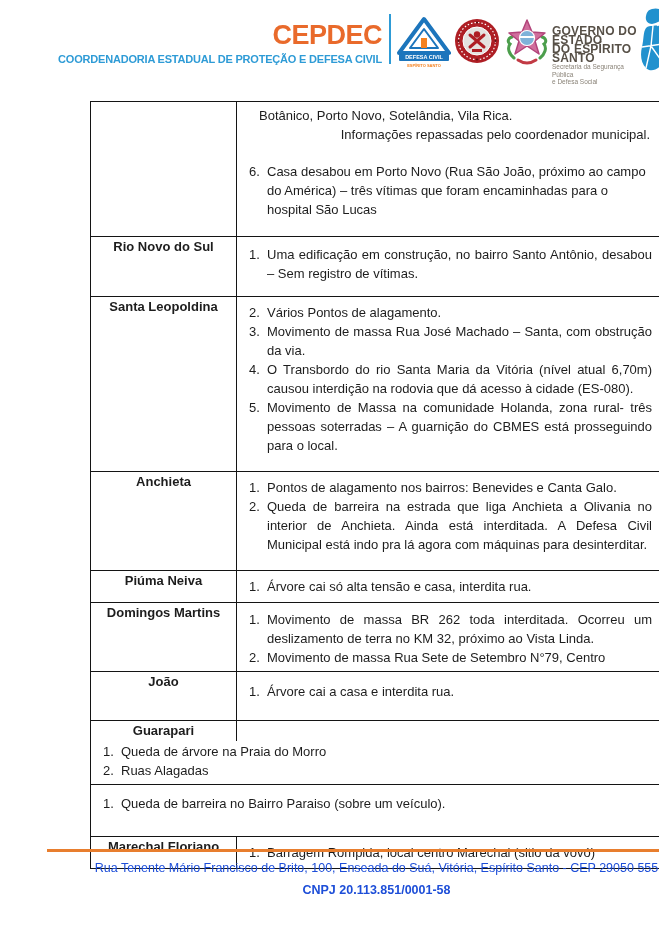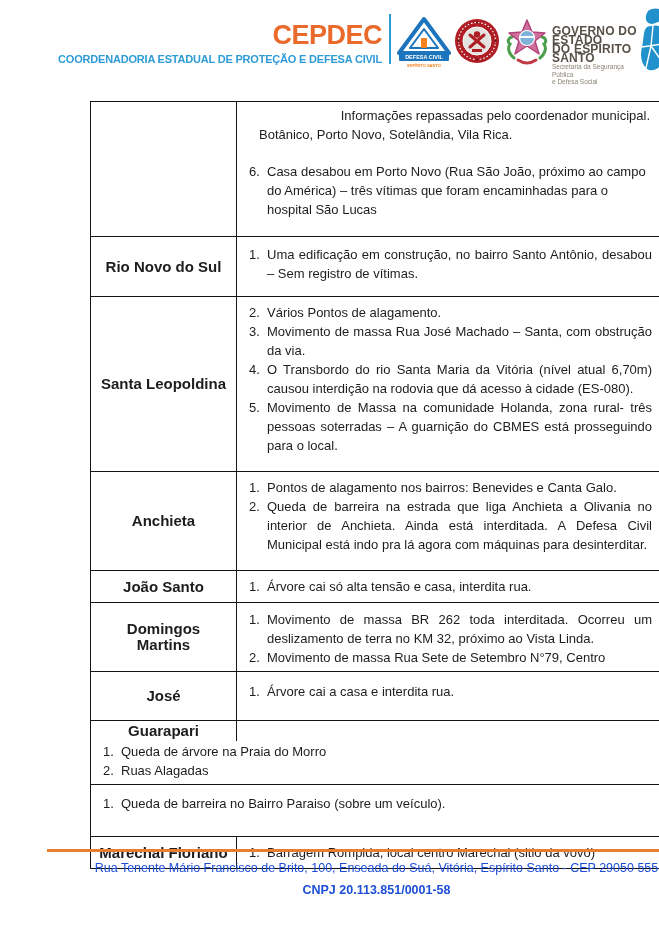--- a/index.html
+++ b/index.html
@@ -23,22 +23,22 @@
   .gov-small:first-of-type { margin-top:3px; }
   .logo-map { left:591px; top:8px; }
   .logos-divider { position:absolute; left:634px; top:10px; height:55px; width:2px; background:#7FBFE0; }
 
   
   .report-table { position:absolute; left:43px; top:101px; width:573px; border:1.5px solid #141414; box-sizing:border-box; }
   .trow { display:flex; border-bottom:1.5px solid #141414; box-sizing:border-box; }
   .trow:last-child { border-bottom:none; }
   .cell-muni {
     width:146px; flex:none; border-right:1.5px solid #141414; box-sizing:border-box;
-    display:flex; align-items:center; justify-content:center; text-align:center;
-    font-weight:bold; font-size:15px; line-height:16px; padding:2px 8px;
+    display:flex; justify-content:center; text-align:center;
+    font-weight:bold; font-size:13px; line-height:16px; padding:2px 8px;
   }
   .cell-items { flex:1; font-size:13px; line-height:19px; padding:4px 10px 4px 12px; box-sizing:border-box; }
   .item { display:flex; }
   .item .num { flex:none; width:18px; }
   .item .txt { flex:1; }
   .txt.justify { text-align:justify; }
   .line.right { text-align:right; padding-right:2px; }
   .line.cont { margin-left:10px; }
   .gap-before { margin-top:18px; }
 
@@ -108,22 +108,22 @@
 
     <div class="logos-divider"></div>
   </header>
 
   <main class="report-table" id="report-table">
       <div class="trow" style="min-height: 135px;">
         <div class="cell-muni">
           <span></span>
         </div>
         <div class="cell-items" style="padding-top: 4px;">
+          <div class="line cont">Botânico, Porto Novo, Sotelândia, Vila Rica.</div>
           <div class="line right">Informações repassadas pelo coordenador municipal.</div>
-          <div class="line cont">Botânico, Porto Novo, Sotelândia, Vila Rica.</div>
           <div class="item gap-before">
             <span class="num">6.</span>
             <span class="txt">Casa desabou em Porto Novo (Rua São João, próximo ao campo do América) – três vítimas que foram encaminhadas para o hospital São Lucas</span>
           </div>
         </div>
       </div>
       <div class="trow" style="min-height: 60px;">
         <div class="cell-muni">
           <span>Rio Novo do Sul</span>
         </div>
@@ -167,21 +167,21 @@
             <span class="txt">Pontos de alagamento nos bairros: Benevides e Canta Galo.</span>
           </div>
           <div class="item">
             <span class="num">2.</span>
             <span class="txt justify">Queda de barreira na estrada que liga Anchieta a Olivania no interior de Anchieta. Ainda está interditada. A Defesa Civil Municipal está indo pra lá agora com máquinas para desinterditar.</span>
           </div>
         </div>
       </div>
       <div class="trow" style="min-height: 32px;">
         <div class="cell-muni">
-          <span>João Santo</span>
+          <span>Piúma Neiva</span>
         </div>
         <div class="cell-items" style="padding-top: 6px;">
           <div class="item">
             <span class="num">1.</span>
             <span class="txt">Árvore cai só alta tensão e casa, interdita rua.</span>
           </div>
         </div>
       </div>
       <div class="trow" style="min-height: 63px;">
         <div class="cell-muni">
@@ -193,21 +193,21 @@
             <span class="txt justify">Movimento de massa BR 262 toda interditada. Ocorreu um deslizamento de terra no KM 32, próximo ao Vista Linda.</span>
           </div>
           <div class="item">
             <span class="num">2.</span>
             <span class="txt">Movimento de massa Rua Sete de Setembro N°79, Centro</span>
           </div>
         </div>
       </div>
       <div class="trow" style="min-height: 49px;">
         <div class="cell-muni">
-          <span>José</span>
+          <span>João</span>
         </div>
         <div class="cell-items" style="padding-top: 10px;">
           <div class="item">
             <span class="num">1.</span>
             <span class="txt">Árvore cai a casa e interdita rua.</span>
           </div>
         </div>
       </div>
       <div class="trow" style="min-height: 41px; flex-direction: column;">
         <div class="cell-muni">

